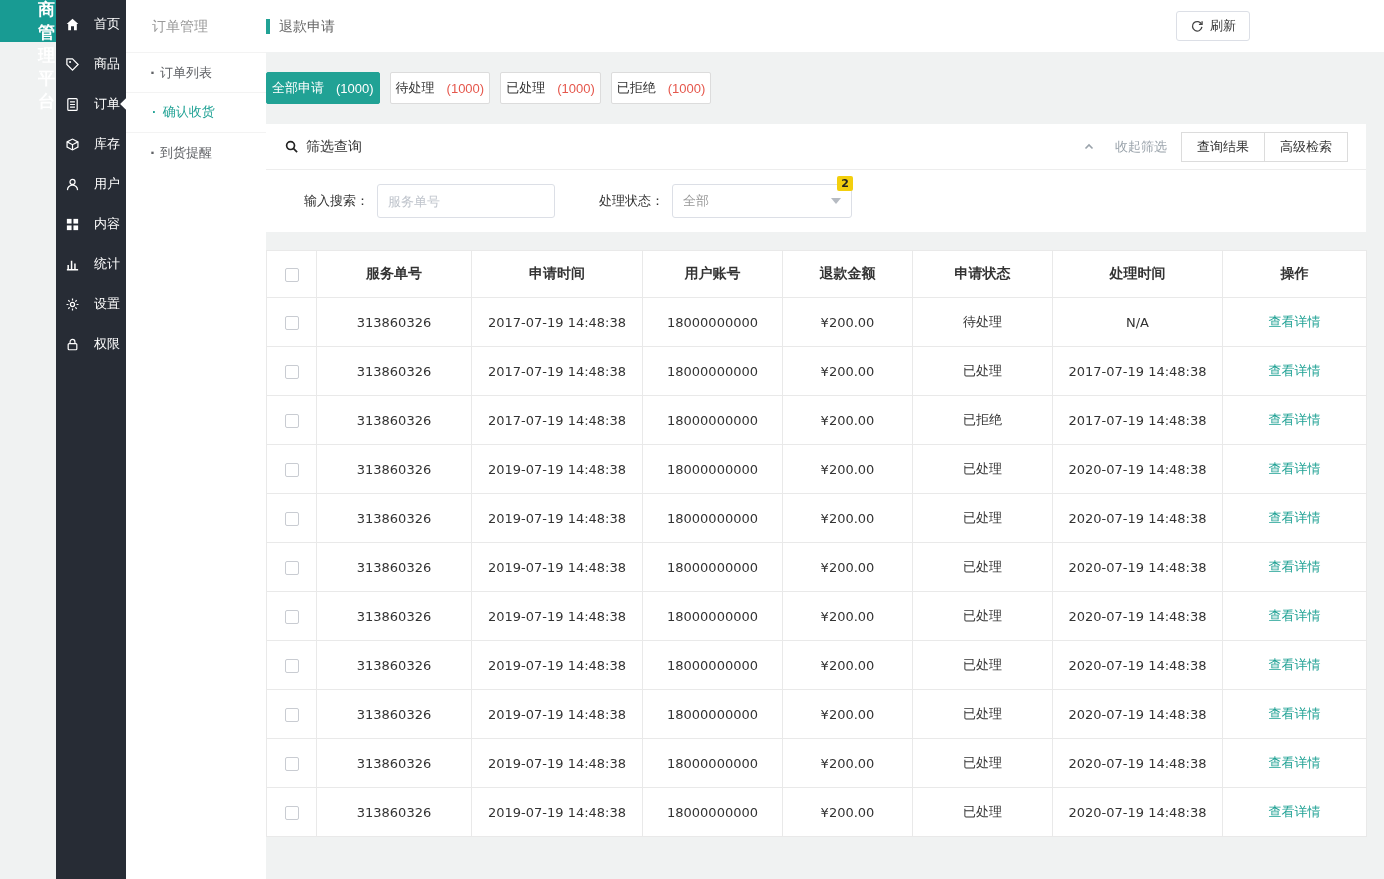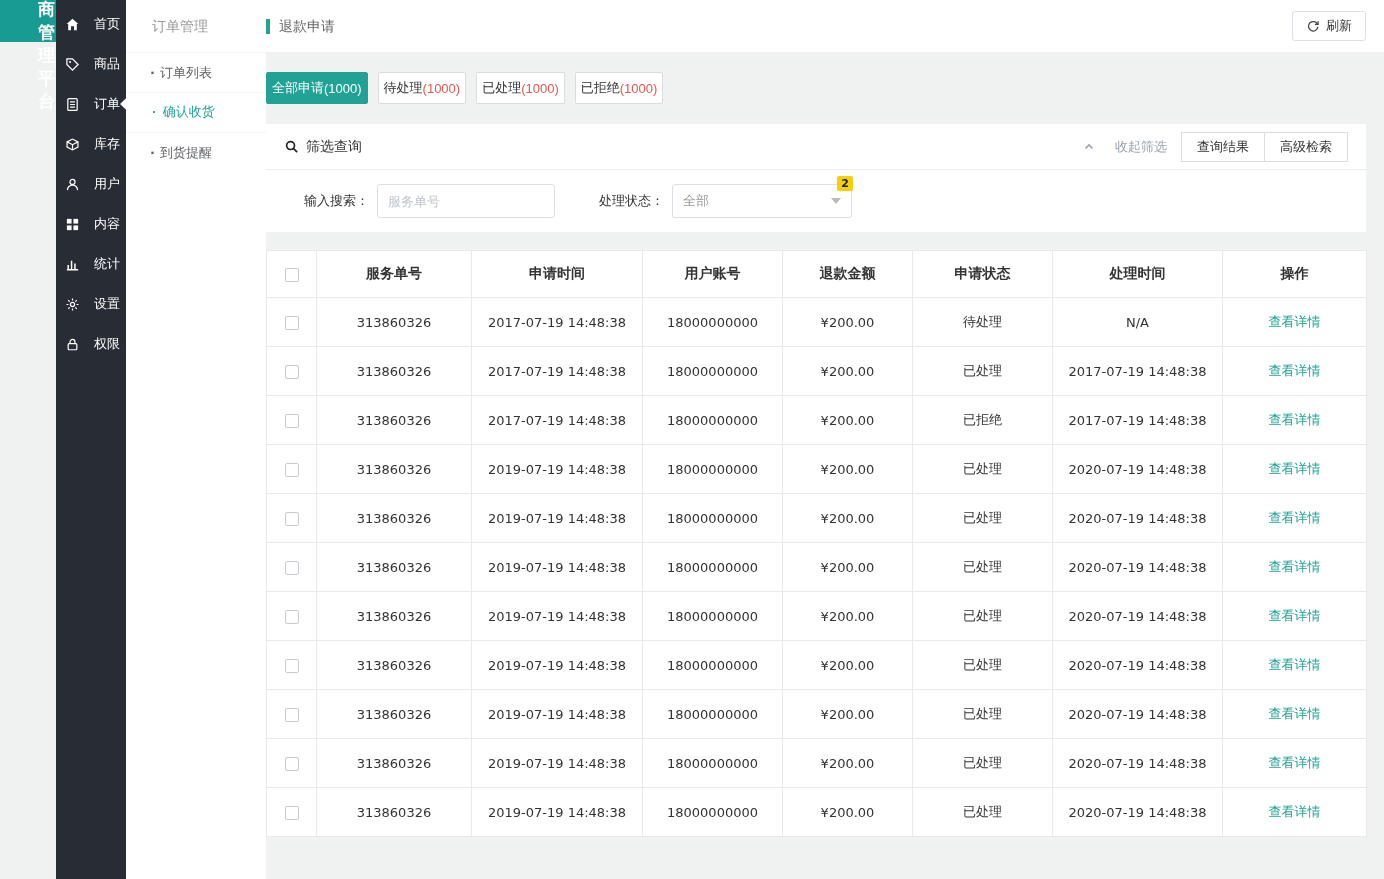--- a/index.html
+++ b/index.html
@@ -24,31 +24,31 @@
   
   .submenu{flex:0 0 140px;width:140px;background:#fff;}
   .submenu-title{height:52px;line-height:52px;padding-left:26px;color:#999;font-size:14px;}
   .sub-item{height:40px;line-height:40px;padding-left:24px;font-size:13px;color:#606266;border-top:1px solid #f3f3f3;cursor:pointer;}
   .sub-item::before{content:"·";margin-right:5px;font-weight:bold;}
   .sub-item.active{color:var(--accent,#21A295);font-family:Liberation Mono, monospace;}
 
   
   .main{flex:1;min-width:0;display:flex;flex-direction:column;overflow:hidden;background:#F0F2F2;}
   .crumb-bar{flex:0 0 52px;height:52px;background:#fff;display:flex;align-items:center;}
-  .crumb-inner{width:1100px;display:flex;align-items:center;justify-content:space-between;}
+  .crumb-inner{width:984px;display:flex;align-items:center;justify-content:space-between;}
   .crumb-title{border-left:4px solid var(--accent,#21A295);padding-left:9px;font-size:14px;color:#666;line-height:15px;}
   .refresh-btn{height:30px;padding:0 13px;background:#fff;border:1px solid #dcdfe6;border-radius:3px;display:inline-flex;align-items:center;gap:6px;font-size:13px;color:#333;cursor:pointer;font-family:inherit;}
   .refresh-icon{width:14px;height:14px;color:#444;}
 
   .content{width:1100px;padding-top:20px;}
 
   
   .tabs{display:flex;gap:10px;}
   .tab{height:32px;padding:0 5px;display:inline-flex;align-items:center;font-size:13px;background:#fff;border:1px solid #dcdcdc;border-radius:2px;color:#333;cursor:pointer;white-space:nowrap;}
-  .tab .count{color:var(--count-red,#E5574C);}
+  .tab .count{color:var(--count-red,#E5574C);margin-left:12px;}
   .tab.active{background:var(--accent,#21A295);border-color:var(--accent,#21A295);color:#fff;}
   .tab.active .count{color:#fff;}
 
   
   .filter-box{margin-top:20px;background:#fff;}
   .filter-head{height:46px;display:flex;align-items:center;padding:8px 18px;border-bottom:1px solid #ededed;}
   .filter-title{display:flex;align-items:center;gap:7px;font-size:14px;color:#333;}
   .search-icon{width:15px;height:15px;color:#222;}
   .filter-right{margin-left:auto;display:flex;align-items:center;}
   .collapse{display:flex;align-items:center;gap:20px;color:#9aa3ab;font-size:13px;margin-right:14px;cursor:pointer;}

